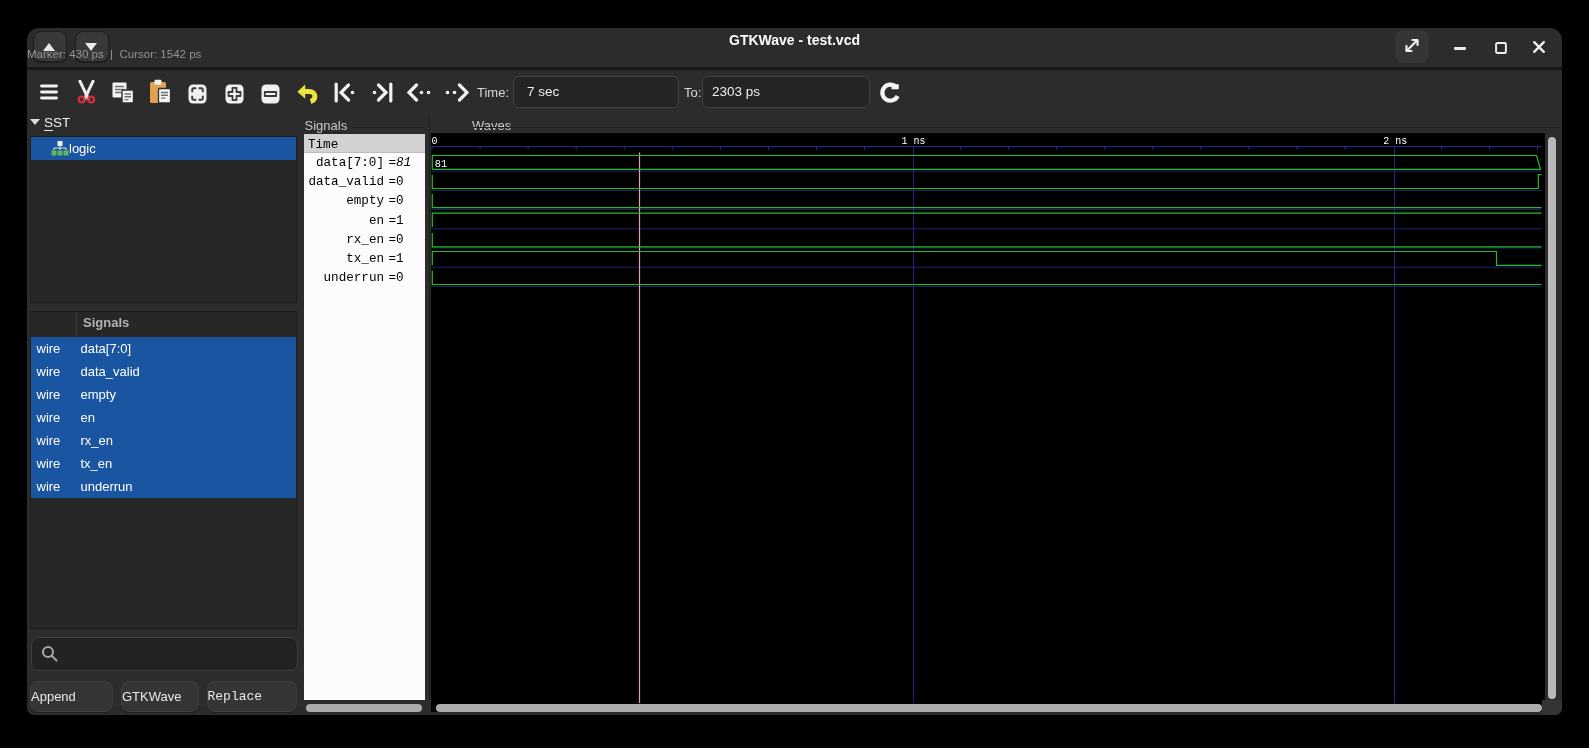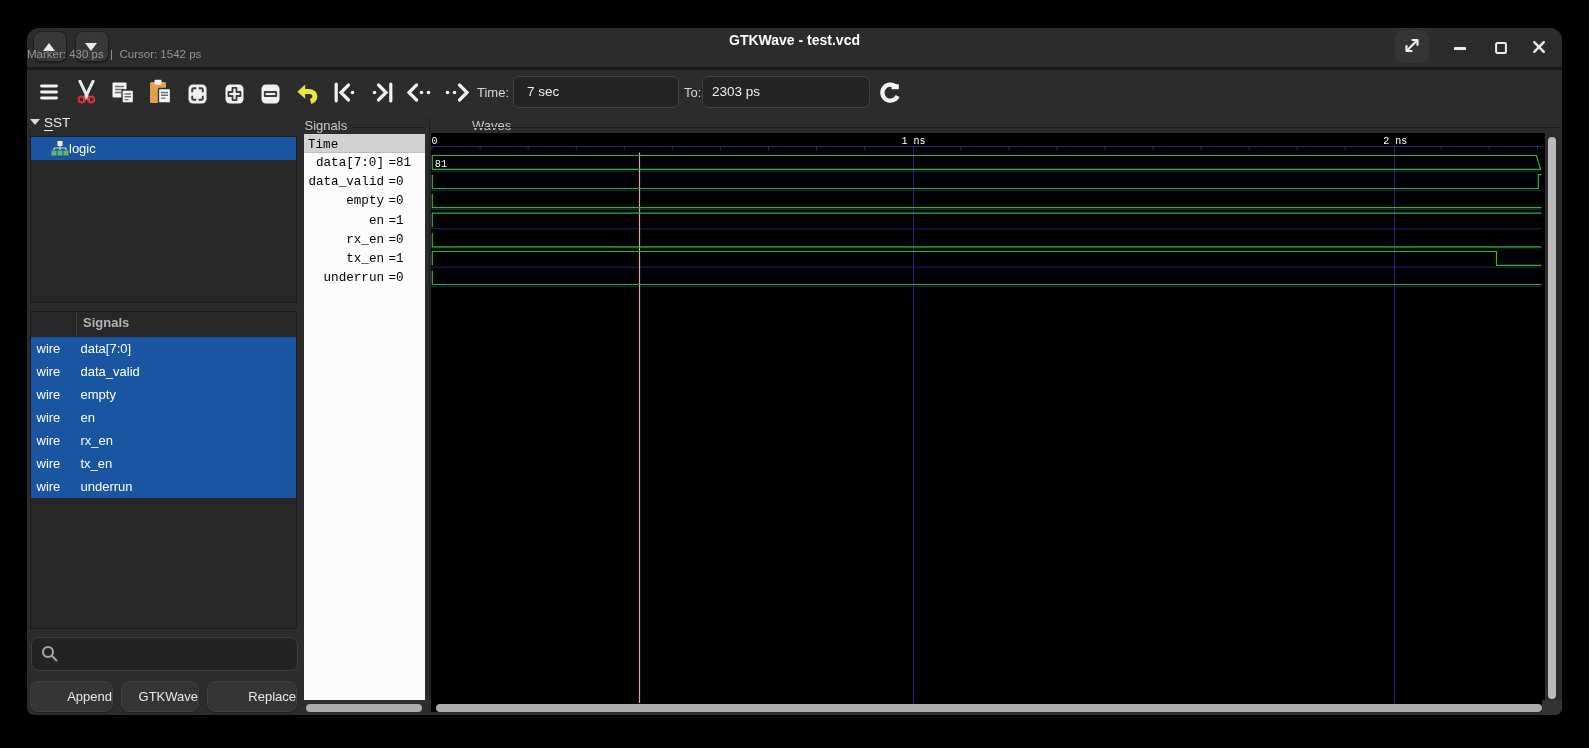--- a/index.html
+++ b/index.html
@@ -11,21 +11,21 @@
   .tbtn{position:absolute;width:34px;height:31px;background:#383838;border:1px solid #1f1f1f;border-radius:8px;box-shadow:0 1px 1px rgba(0,0,0,.35);}
   .tri{position:absolute;width:0;height:0;border-left:6.6px solid transparent;border-right:6.6px solid transparent;}
   .title{position:absolute;width:100%;text-align:center;top:4px;font-size:14px;font-weight:bold;color:#ffffff;}
   .subtitle{position:absolute;width:100%;text-align:left;top:20px;font-size:11.5px;color:#949494;}
   
   .ilabel{position:absolute;font-size:13px;color:#d6d6d6;}
   .input{position:absolute;height:32px;background:#242424;border:1px solid #424242;border-radius:6px;color:#eeeeee;font-size:13.5px;line-height:30px;padding-left:13px;}
   
   .box{position:absolute;left:3px;background:#272727;border:1px solid #1d1d1d;}
   .selrow{position:absolute;background:#1a55a2;}
-  .btn{position:absolute;height:31px;background:#353535;border:1px solid #404040;border-radius:8px;color:#e8e8e8;font-size:13px;text-align:right;line-height:29px;box-shadow:0 1px 1px rgba(0,0,0,.3);}
+  .btn{position:absolute;height:31px;background:#353535;border:1px solid #404040;border-radius:8px;color:#e8e8e8;font-size:13px;text-align:left;line-height:29px;box-shadow:0 1px 1px rgba(0,0,0,.3);}
   .hdr{color:#b3b3b3;font-size:13px;font-weight:bold;position:absolute;}
   .wirerow{position:absolute;color:#ffffff;font-size:13px;}
   
   .flabel{position:absolute;font-size:13px;color:#c9c9c9;}
   .fline{position:absolute;height:1px;background:#1e1e1e;}
   
   #midwhite{position:absolute;left:277px;top:106px;width:121px;height:566px;background:#fcfcfc;}
   .mrow{position:absolute;font-family:"Liberation Mono",monospace;font-size:12.6px;color:#000;}
   .mname{position:absolute;text-align:right;}
   .mval{position:absolute;text-align:left;}
@@ -226,30 +226,30 @@
     </div>
 
   <div class="abs" style="left:4px;top:609px;width:267px;height:34px;background:#232323;border:1px solid #3d3d3d;border-radius:8px;"></div>
   <svg class="abs" style="left:14px;top:617px;" width="17" height="17" viewBox="0 0 17 17">
     <circle cx="7" cy="7" r="5" fill="none" stroke="#a8a8a8" stroke-width="2"></circle>
     <path d="M11 11 L15.5 15.5" stroke="#a8a8a8" stroke-width="2" stroke-linecap="round"></path>
   </svg>
 
   <div class="btn" style="left:3px;top:653px;width:83px;">Append</div>
   <div class="btn" style="left:94px;top:653px;width:78px;">GTKWave</div>
-  <div class="btn" style="left:179.5px;top:653px;width:90.5px;">Replace</div>
+  <div class="btn" style="left:179.5px;top:653px;width:90.5px;font-family:Liberation Mono, monospace;">Replace</div>
 
   <div class="flabel" style="left:277.5px;top:90px;">Signals</div>
   <div class="fline" style="left:324.5px;top:98.5px;width:73px;"></div>
   <div class="abs" style="left:401.5px;top:89px;width:1px;height:583px;background:#1e1e1e;"></div>
   <div id="midwhite"></div>
   <div class="abs" style="left:277px;top:106px;width:121px;height:19.4px;background:#d2d2d2;border-bottom:1px solid #bdbdbd;"></div>
   <div class="mrow" style="left:281px;top:110px;">Time</div>
   <div class="mrow mname" style="left:277px;top:128px;width:80px;">data[7:0]</div>
-    <div class="mrow mval" style="left:361.5px;top:128px;">=81</div>
+    <div class="mrow mval" style="left:361.5px;top:128px;font-style:italic;">=81</div>
   <div class="mrow mname" style="left:277px;top:147.2px;width:80px;">data_valid</div>
     <div class="mrow mval" style="left:361.5px;top:147.2px;">=0</div>
   <div class="mrow mname" style="left:277px;top:166.4px;width:80px;">empty</div>
     <div class="mrow mval" style="left:361.5px;top:166.4px;">=0</div>
   <div class="mrow mname" style="left:277px;top:185.6px;width:80px;">en</div>
     <div class="mrow mval" style="left:361.5px;top:185.6px;">=1</div>
   <div class="mrow mname" style="left:277px;top:204.8px;width:80px;">rx_en</div>
     <div class="mrow mval" style="left:361.5px;top:204.8px;">=0</div>
   <div class="mrow mname" style="left:277px;top:224px;width:80px;">tx_en</div>
     <div class="mrow mval" style="left:361.5px;top:224px;">=1</div>

